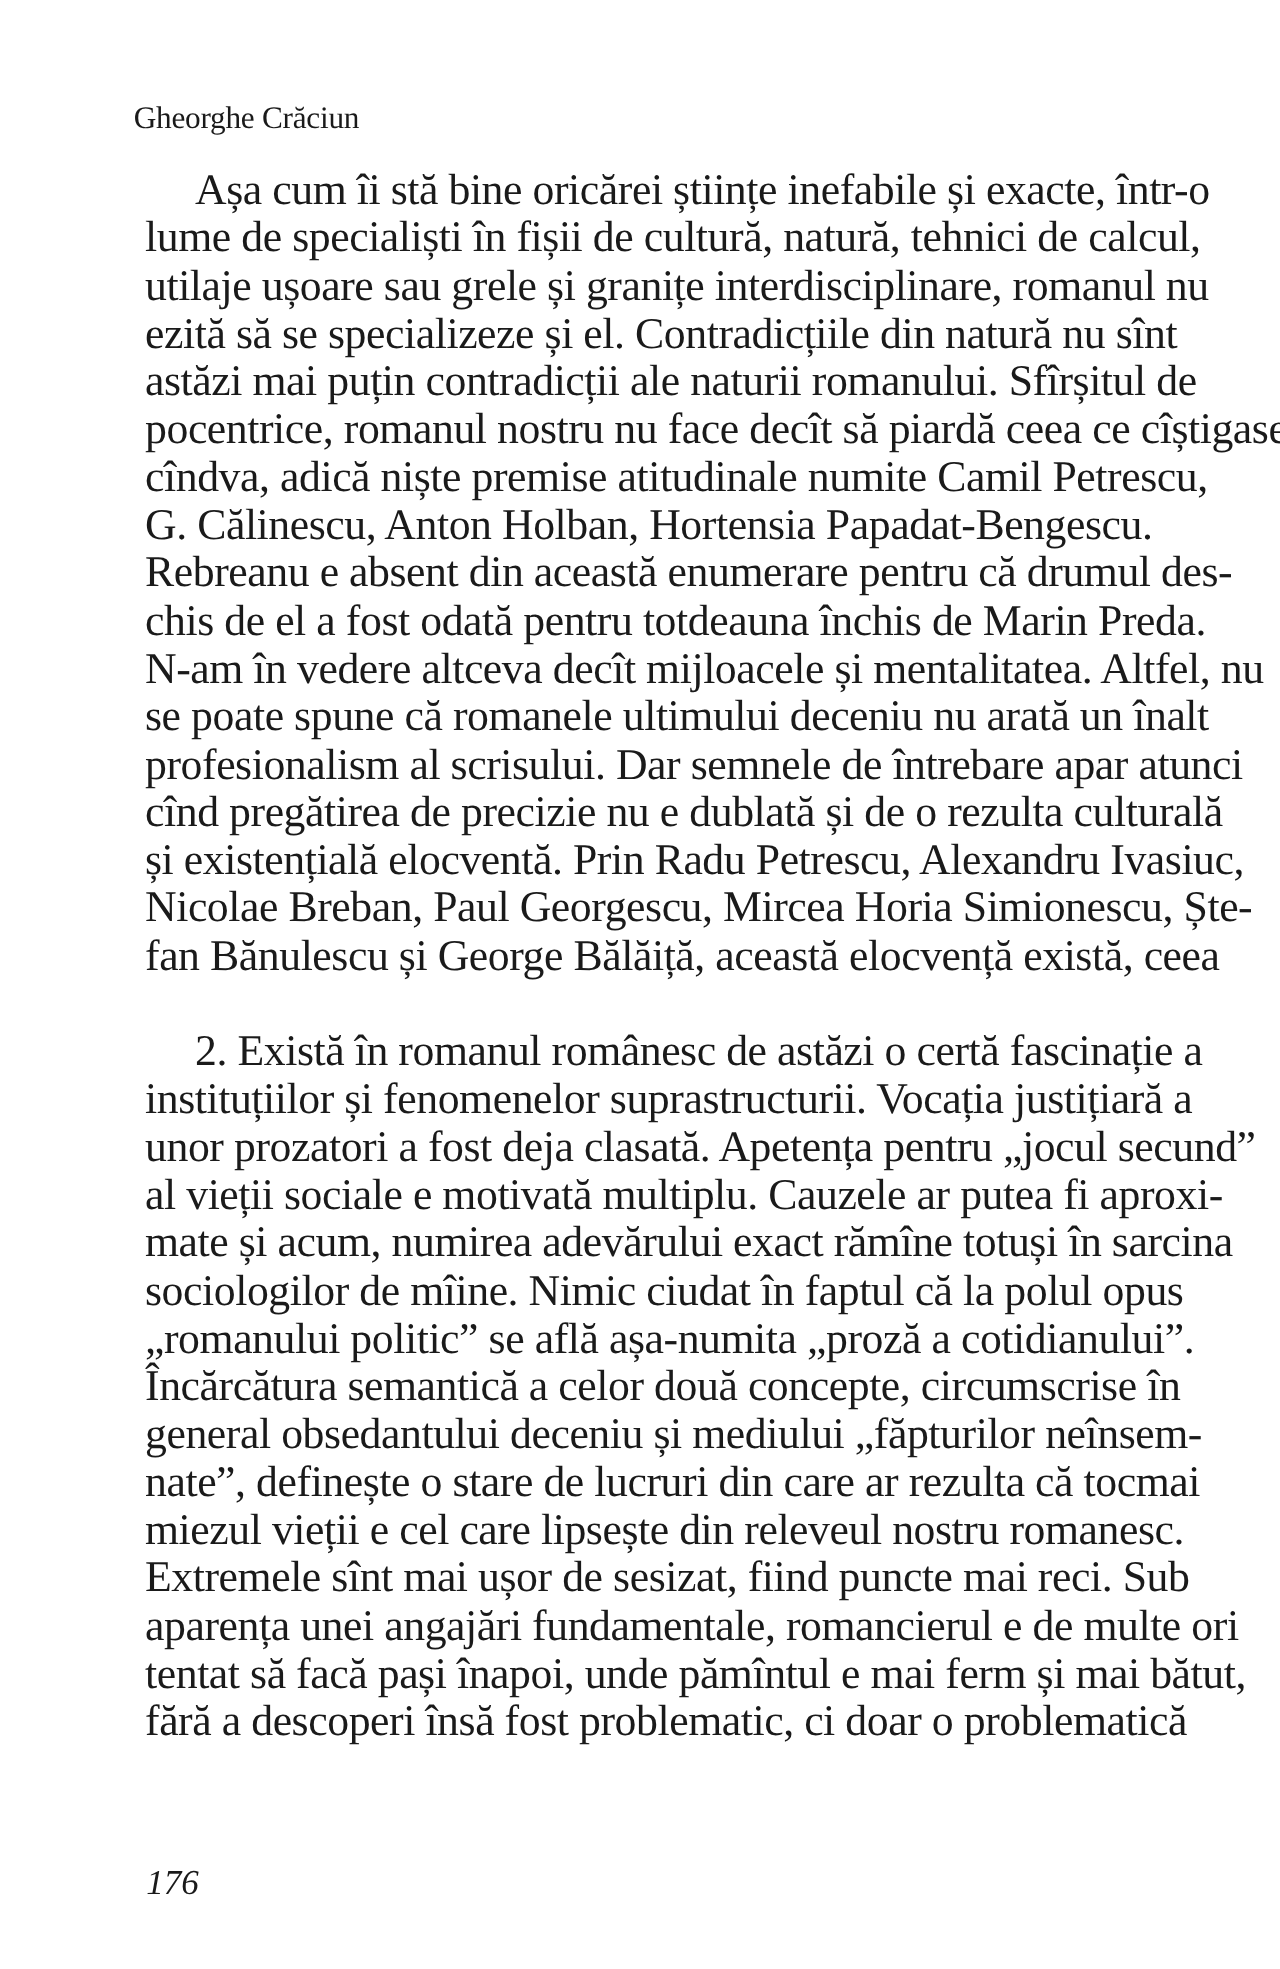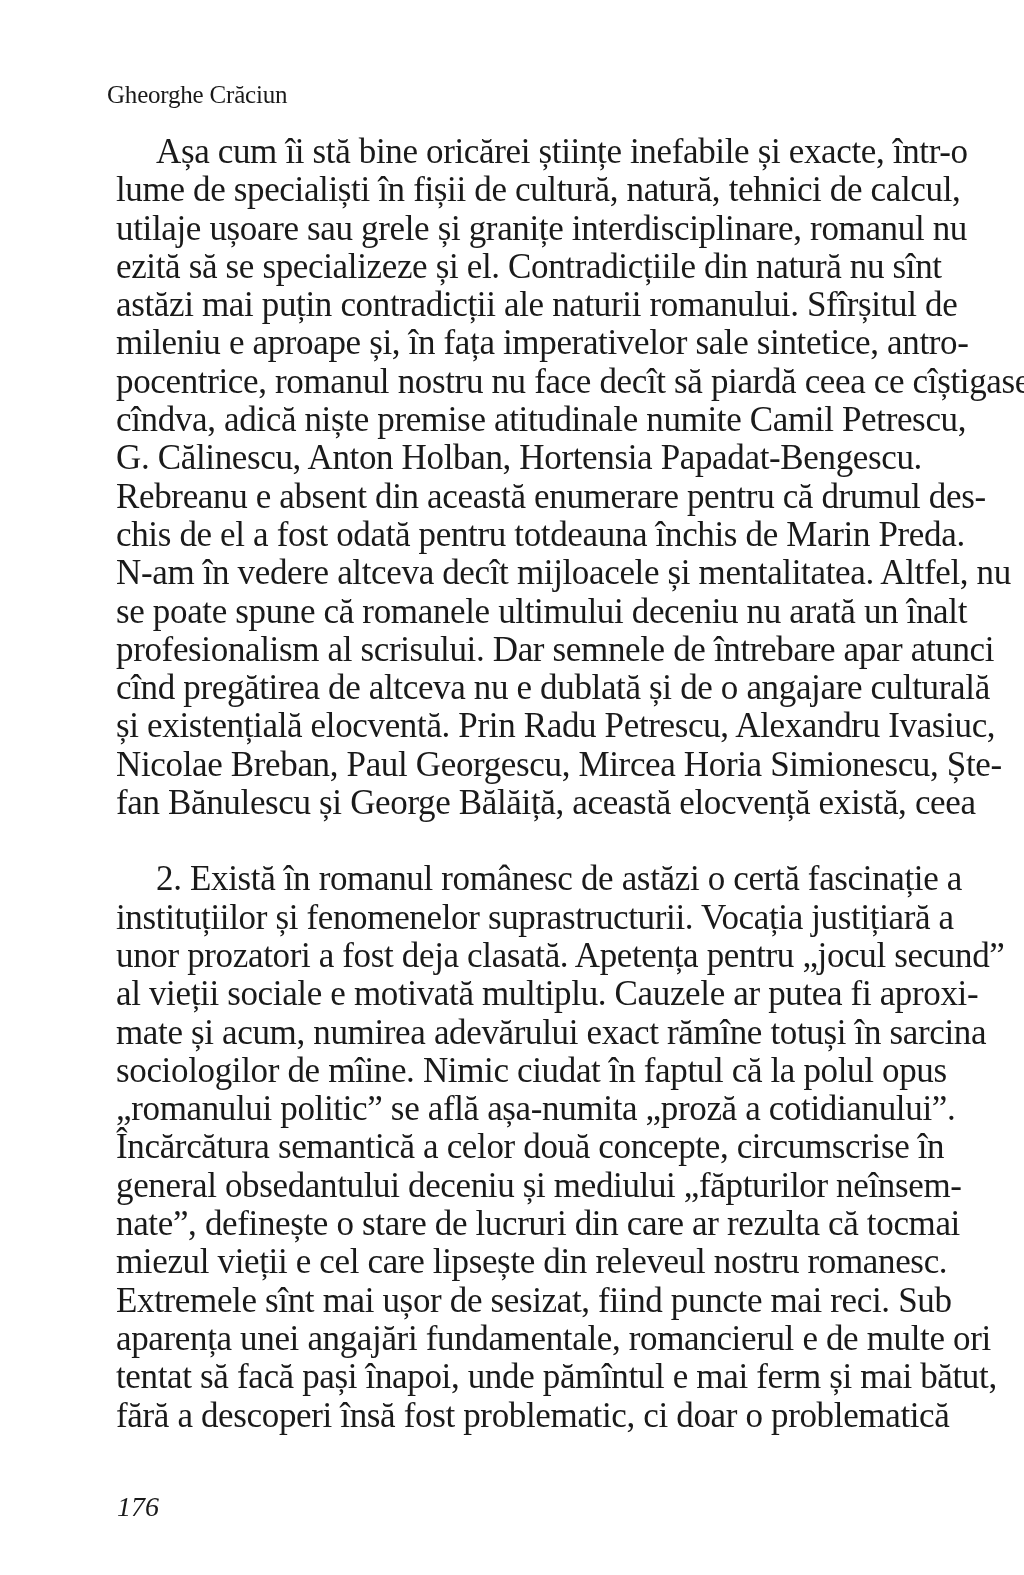--- a/index.html
+++ b/index.html
@@ -63,30 +63,29 @@
 
 <div class="running-head">Gheorghe Crăciun</div>
 
 <div class="page-body">
   <div>
     <span class="line indent">Așa cum îi stă bine oricărei științe inefabile și exacte, într-o</span>
     <span class="line">lume de specialiști în fișii de cultură, natură, tehnici de calcul,</span>
     <span class="line">utilaje ușoare sau grele și granițe interdisciplinare, romanul nu</span>
     <span class="line">ezită să se specializeze și el. Contradicțiile din natură nu sînt</span>
     <span class="line">astăzi mai puțin contradicții ale naturii romanului. Sfîrșitul de</span>
-    <span class="line">mileniu e aproape și, în fața imperativelor sale sintetice, antro-</span>
     <span class="line">pocentrice, romanul nostru nu face decît să piardă ceea ce cîștigase</span>
     <span class="line">cîndva, adică niște premise atitudinale numite Camil Petrescu,</span>
     <span class="line">G. Călinescu, Anton Holban, Hortensia Papadat-Bengescu.</span>
     <span class="line">Rebreanu e absent din această enumerare pentru că drumul des-</span>
     <span class="line">chis de el a fost odată pentru totdeauna închis de Marin Preda.</span>
     <span class="line">N-am în vedere altceva decît mijloacele și mentalitatea. Altfel, nu</span>
     <span class="line">se poate spune că romanele ultimului deceniu nu arată un înalt</span>
     <span class="line">profesionalism al scrisului. Dar semnele de întrebare apar atunci</span>
-    <span class="line">cînd pregătirea de altceva nu e dublată și de o angajare culturală</span>
+    <span class="line">cînd pregătirea de precizie nu e dublată și de o rezulta culturală</span>
     <span class="line">și existențială elocventă. Prin Radu Petrescu, Alexandru Ivasiuc,</span>
     <span class="line">Nicolae Breban, Paul Georgescu, Mircea Horia Simionescu, Ște-</span>
     <span class="line">fan Bănulescu și George Bălăiță, această elocvență există, ceea</span>
   </div>
 
   <div class="para-gap"></div>
 
   <div>
     <span class="line indent">2. Există în romanul românesc de astăzi o certă fascinație a</span>
     <span class="line">instituțiilor și fenomenelor suprastructurii. Vocația justițiară a</span>

